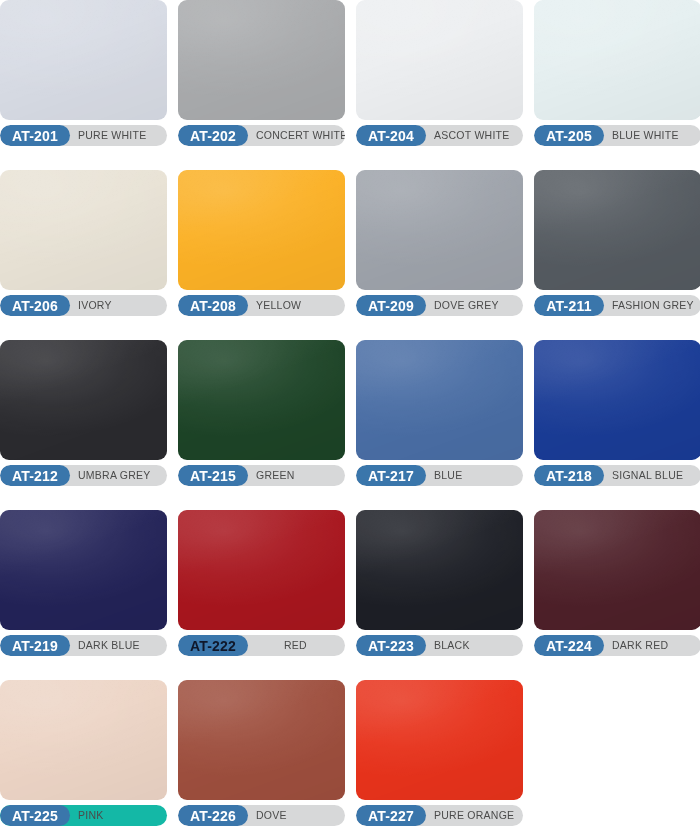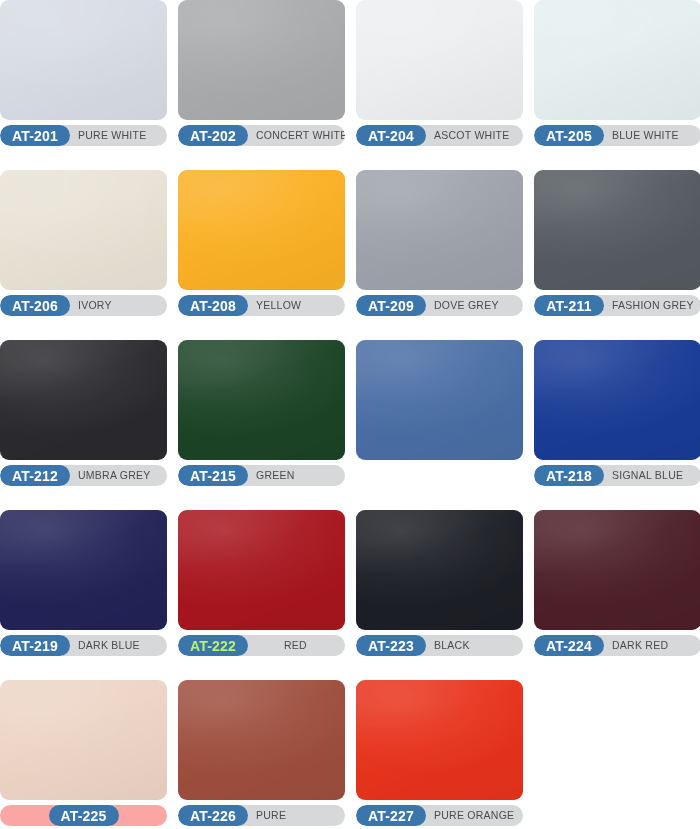--- a/index.html
+++ b/index.html
@@ -165,68 +165,72 @@
     </div>
     <div class="swatch-card">
       <div class="swatch-chip" style="background: rgb(29, 68, 39);"></div>
       <div class="swatch-label-bar" style="background: rgb(215, 216, 217);">
         <span class="swatch-code" style="background: rgb(58, 118, 171); color: rgb(255, 255, 255);">AT-215</span>
         <span class="swatch-name" style="color: rgb(75, 75, 75);">GREEN</span>
       </div>
     </div>
     <div class="swatch-card">
       <div class="swatch-chip" style="background: rgb(74, 110, 165);"></div>
+      <div class="swatch-label-bar" style="background: rgb(215, 216, 217);">
+        <span class="swatch-code" style="background: rgb(58, 118, 171); color: rgb(255, 255, 255);">AT-217</span>
+        <span class="swatch-name" style="color: rgb(75, 75, 75);">BLUE</span>
+      </div>
     </div>
     <div class="swatch-card">
       <div class="swatch-chip" style="background: rgb(26, 60, 150);"></div>
       <div class="swatch-label-bar" style="background: rgb(215, 216, 217);">
         <span class="swatch-code" style="background: rgb(58, 118, 171); color: rgb(255, 255, 255);">AT-218</span>
         <span class="swatch-name" style="color: rgb(75, 75, 75);">SIGNAL BLUE</span>
       </div>
     </div>
     <div class="swatch-card">
       <div class="swatch-chip" style="background: rgb(35, 35, 88);"></div>
       <div class="swatch-label-bar" style="background: rgb(215, 216, 217);">
         <span class="swatch-code" style="background: rgb(58, 118, 171); color: rgb(255, 255, 255);">AT-219</span>
         <span class="swatch-name" style="color: rgb(75, 75, 75);">DARK BLUE</span>
       </div>
     </div>
     <div class="swatch-card">
       <div class="swatch-chip" style="background: rgb(168, 22, 30);"></div>
       <div class="swatch-label-bar" style="background: rgb(215, 216, 217);">
-        <span class="swatch-code" style="background: rgb(58, 118, 171); color: #bef264;">AT-222</span>
+        <span class="swatch-code" style="background: rgb(58, 118, 171); color: #0f172a;">AT-222</span>
         <span class="swatch-name" style="color: rgb(75, 75, 75); padding-left: 36px;">RED</span>
       </div>
     </div>
     <div class="swatch-card">
       <div class="swatch-chip" style="background: rgb(29, 31, 38);"></div>
       <div class="swatch-label-bar" style="background: rgb(215, 216, 217);">
         <span class="swatch-code" style="background: rgb(58, 118, 171); color: rgb(255, 255, 255);">AT-223</span>
         <span class="swatch-name" style="color: rgb(75, 75, 75);">BLACK</span>
       </div>
     </div>
     <div class="swatch-card">
       <div class="swatch-chip" style="background: rgb(78, 32, 41);"></div>
       <div class="swatch-label-bar" style="background: rgb(215, 216, 217);">
         <span class="swatch-code" style="background: rgb(58, 118, 171); color: rgb(255, 255, 255);">AT-224</span>
         <span class="swatch-name" style="color: rgb(75, 75, 75);">DARK RED</span>
       </div>
     </div>
     <div class="swatch-card">
       <div class="swatch-chip" style="background: rgb(237, 213, 198);"></div>
-      <div class="swatch-label-bar" style="background: #fca5a5; flex-direction: column;">
+      <div class="swatch-label-bar" style="background: #14b8a6;">
         <span class="swatch-code" style="background: rgb(58, 118, 171); color: rgb(255, 255, 255);">AT-225</span>
         <span class="swatch-name" style="color: rgb(75, 75, 75);">PINK</span>
       </div>
     </div>
     <div class="swatch-card">
       <div class="swatch-chip" style="background: rgb(158, 79, 62);"></div>
       <div class="swatch-label-bar" style="background: rgb(215, 216, 217);">
         <span class="swatch-code" style="background: rgb(58, 118, 171); color: rgb(255, 255, 255);">AT-226</span>
-        <span class="swatch-name" style="color: rgb(75, 75, 75);">PURE</span>
+        <span class="swatch-name" style="color: rgb(75, 75, 75);">DOVE</span>
       </div>
     </div>
     <div class="swatch-card">
       <div class="swatch-chip" style="background: rgb(232, 51, 28);"></div>
       <div class="swatch-label-bar" style="background: rgb(215, 216, 217);">
         <span class="swatch-code" style="background: rgb(58, 118, 171); color: rgb(255, 255, 255);">AT-227</span>
         <span class="swatch-name" style="color: rgb(75, 75, 75);">PURE ORANGE</span>
       </div>
     </div>
   </div>

